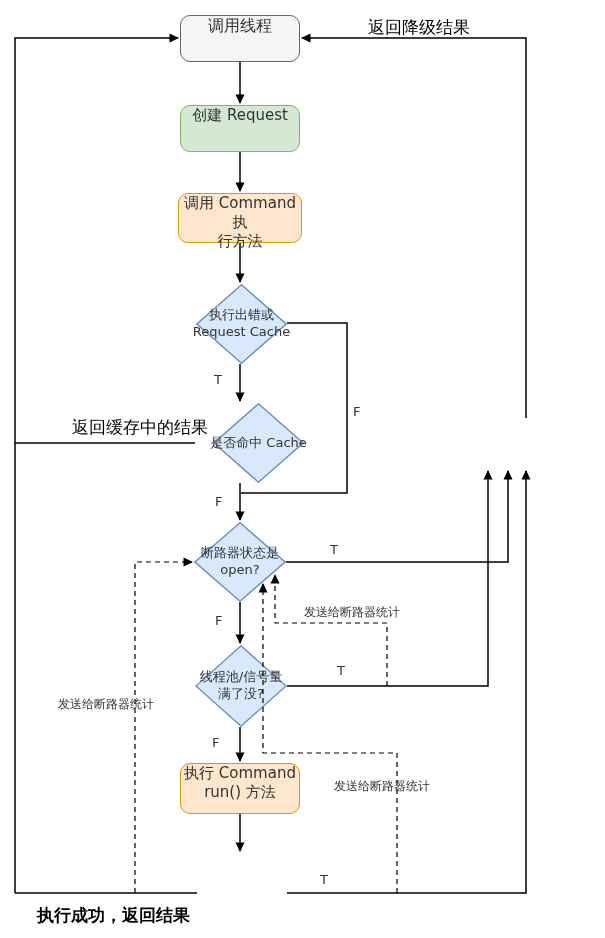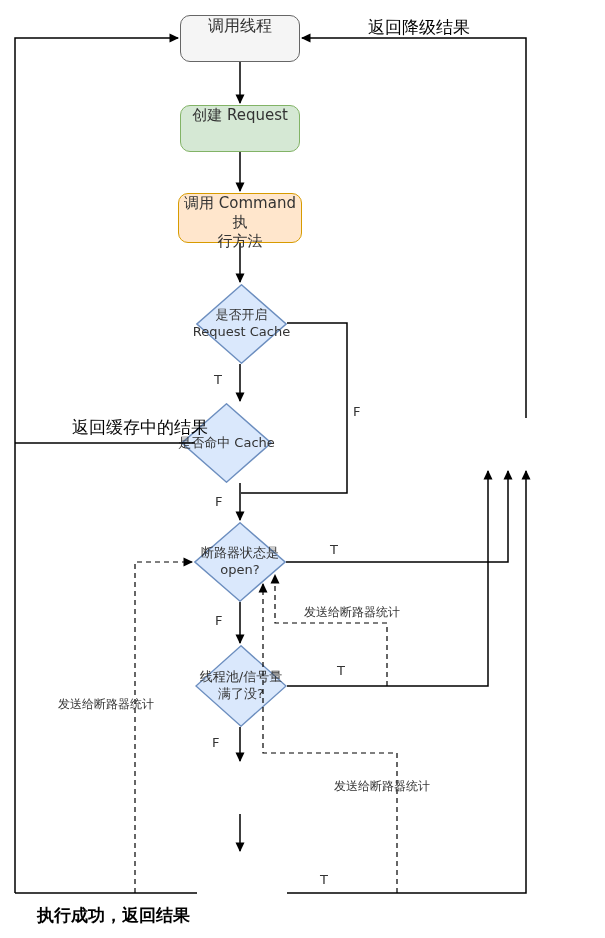--- a/index.html
+++ b/index.html
@@ -80,33 +80,37 @@
 
   <div class="rnode green" style="left:180px;top:105px;width:120px;height:47px;">
     <span>创建 Request</span>
   </div>
 
   <div class="rnode orange" style="left:178px;top:193px;width:124px;height:50px;">
     <span>调用 Command 执</span>
     <span>行方法</span>
   </div>
 
+  <div class="rnode orange" style="left:180px;top:763px;width:120px;height:51px;">
+    <span>执行 Command</span>
+    <span>run() 方法</span>
+  </div>
 
 
   <div class="dnode" style="left:196px;top:284px;width:91px;height:80px;">
     <svg viewBox="0 0 100 100" preserveAspectRatio="none">
       <polygon points="50,1 99,50 50,99 1,50" vector-effect="non-scaling-stroke"></polygon>
     </svg>
     <div class="dlabel">
-      <span>是否开启</span>
+      <span>执行出错或</span>
       <span>Request Cache</span>
     </div>
   </div>
 
-  <div class="dnode" style="left:181px;top:403px;width:91px;height:80px;">
+  <div class="dnode" style="left:213px;top:403px;width:91px;height:80px;">
     <svg viewBox="0 0 100 100" preserveAspectRatio="none">
       <polygon points="50,1 99,50 50,99 1,50" vector-effect="non-scaling-stroke"></polygon>
     </svg>
     <div class="dlabel">
       <span>是否命中 Cache</span>
     </div>
   </div>
 
   <div class="dnode" style="left:194px;top:522px;width:92px;height:80px;">
     <svg viewBox="0 0 100 100" preserveAspectRatio="none">

